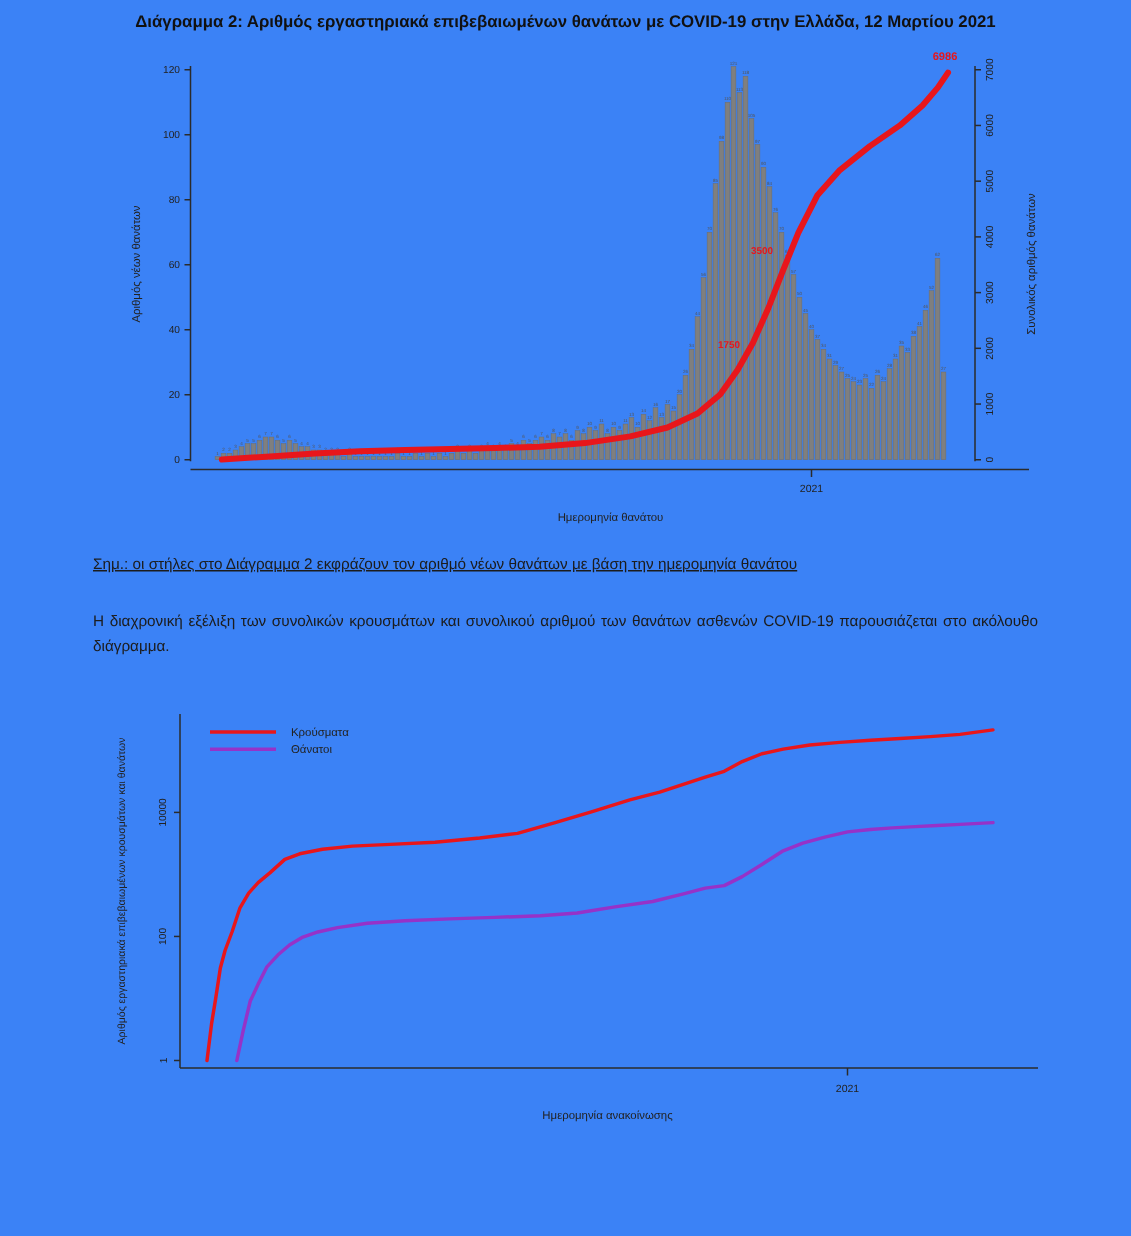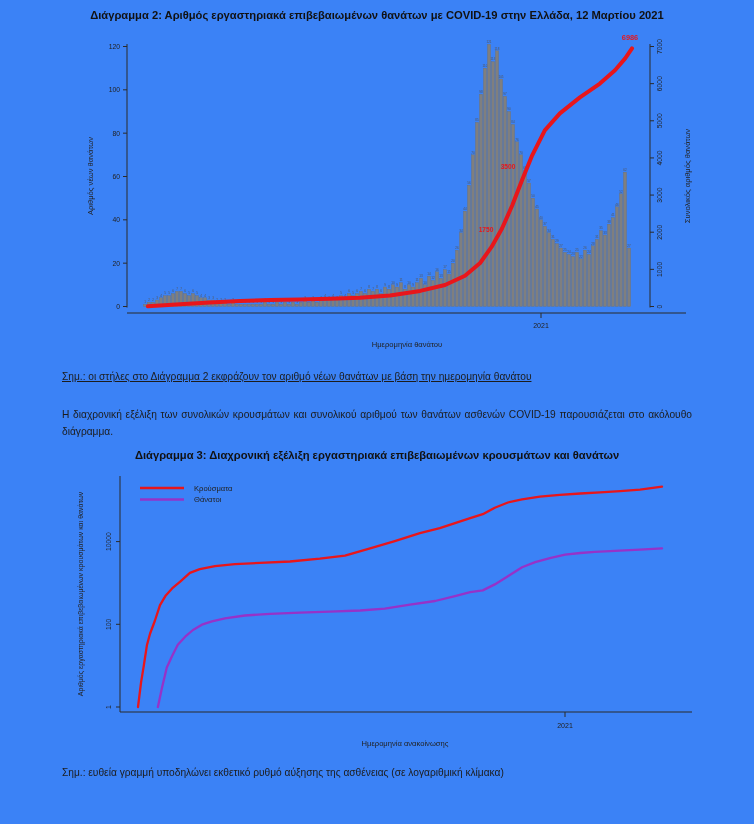--- a/index.html
+++ b/index.html
@@ -339,15 +339,13 @@
         <text x="111" y="624.3" font-size="6.8" text-anchor="middle" fill="#222" transform="rotate(-90 111 624.3)">100</text>
         <text x="111" y="541.6" font-size="6.8" text-anchor="middle" fill="#222" transform="rotate(-90 111 541.6)">10000</text>
         <text x="565" y="728" font-size="7" text-anchor="middle" fill="#222">2021</text>
         <text x="405" y="746" font-size="7.6" text-anchor="middle" fill="#222">Ημερομηνία ανακοίνωσης</text>
         <text x="83" y="594" font-size="7" text-anchor="middle" fill="#222" transform="rotate(-90 83 594)">Αριθμός εργαστηριακά επιβεβαιωμένων κρουσμάτων και θανάτων</text>
       </g>
   </svg>
 
   <div id="note1" class="note">Σημ.: οι στήλες στο Διάγραμμα 2 εκφράζουν τον αριθμό νέων θανάτων με βάση την ημερομηνία θανάτου</div>
   <div id="para1" class="note">Η διαχρονική εξέλιξη των συνολικών κρουσμάτων και συνολικού αριθμού των θανάτων ασθενών COVID-19 παρουσιάζεται στο ακόλουθο διάγραμμα.</div>
-  <div id="chart3-title" class="fig-title">Διάγραμμα 3: Διαχρονική εξέλιξη εργαστηριακά επιβεβαιωμένων κρουσμάτων και θανάτων</div>
-  <div id="note2" class="note">Σημ.: ευθεία γραμμή υποδηλώνει εκθετικό ρυθμό αύξησης της ασθένειας (σε λογαριθμική κλίμακα)</div>
 </div>
 
 </body></html>

